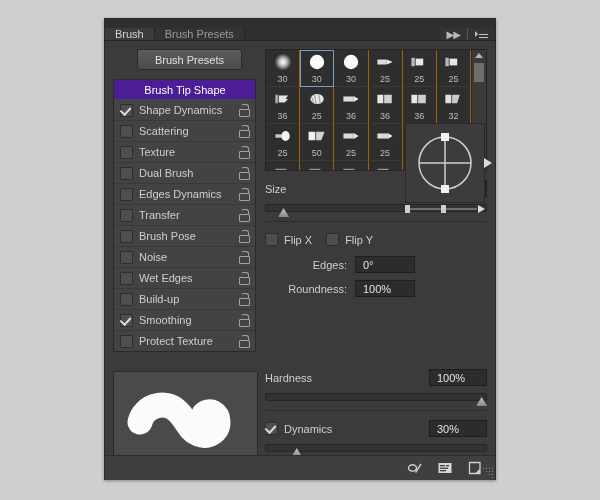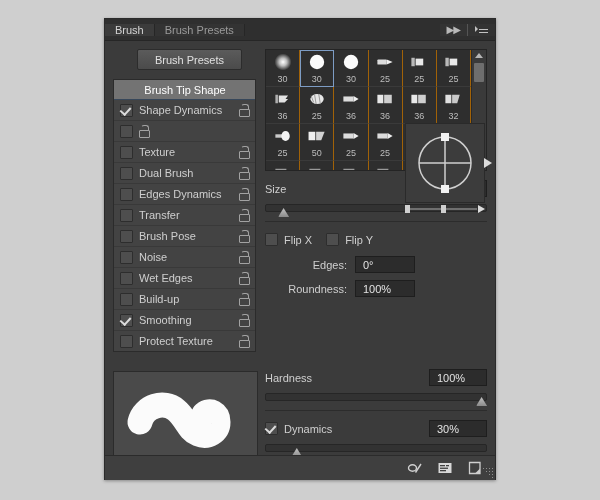--- a/index.html
+++ b/index.html
@@ -17,21 +17,21 @@
     background:#3b3b3b;
     border:1px solid #2b2b2b;
     box-shadow:0 1px 3px rgba(0,0,0,.35);
     box-sizing:border-box;
   }
   
   .tabbar{
     position:relative;height:21px;
     background:#2f2f2f;
     border-bottom:1px solid #262626;
-    display:flex;align-items:center;
+    display:flex;align-items:flex-end;
   }
   .tab{
     padding:0 10px;display:flex;align-items:center;
     font-size:11px;color:#9a9a9a;
     background:#333;
     border-right:1px solid #262626;
     cursor:default;
   }
   .tab.active{background:#3b3b3b;color:#d4d4d4;}
   .tabfill{flex:1;background:#333;border-right:1px solid #262626;}
@@ -63,21 +63,21 @@
     cursor:default;
   }
   .optlist{border:1px solid #2b2b2b;background:#434343;}
   .optrow{
     height:20px;display:flex;align-items:center;
     border-bottom:1px solid #393939;
     padding:0 5px 0 6px;position:relative;
   }
   .optrow:last-child{border-bottom:none;}
   .optrow.header{
-    background:#737373;color:#fff;justify-content:center;
+    background:#4c1d95;color:#fff;justify-content:center;
     font-size:11px;height:19px;border-bottom:1px solid #37475a;
   }
   .cb{
     width:11px;height:11px;background:#4e4e4e;
     border:1px solid #2d2d2d;border-radius:1px;
     margin-right:6px;position:relative;flex:0 0 auto;
   }
   .cb.on::after{
     content:"";position:absolute;left:1px;top:0px;
     width:5px;height:8px;border:solid #dcdcdc;
@@ -227,20 +227,21 @@
           <div class="optrow">
             <span class="cb on"></span>
             <span class="optlabel">Shape Dynamics</span>
             <span class="lock">
               <span class="shackle"></span>
               <span class="bodyb"></span>
             </span>
           </div>
           <div class="optrow">
             <span class="cb"></span>
+            <span class="optlabel">Scattering</span>
             <span class="lock">
               <span class="shackle"></span>
               <span class="bodyb"></span>
             </span>
           </div>
           <div class="optrow">
             <span class="cb"></span>
             <span class="optlabel">Texture</span>
             <span class="lock">
               <span class="shackle"></span>

